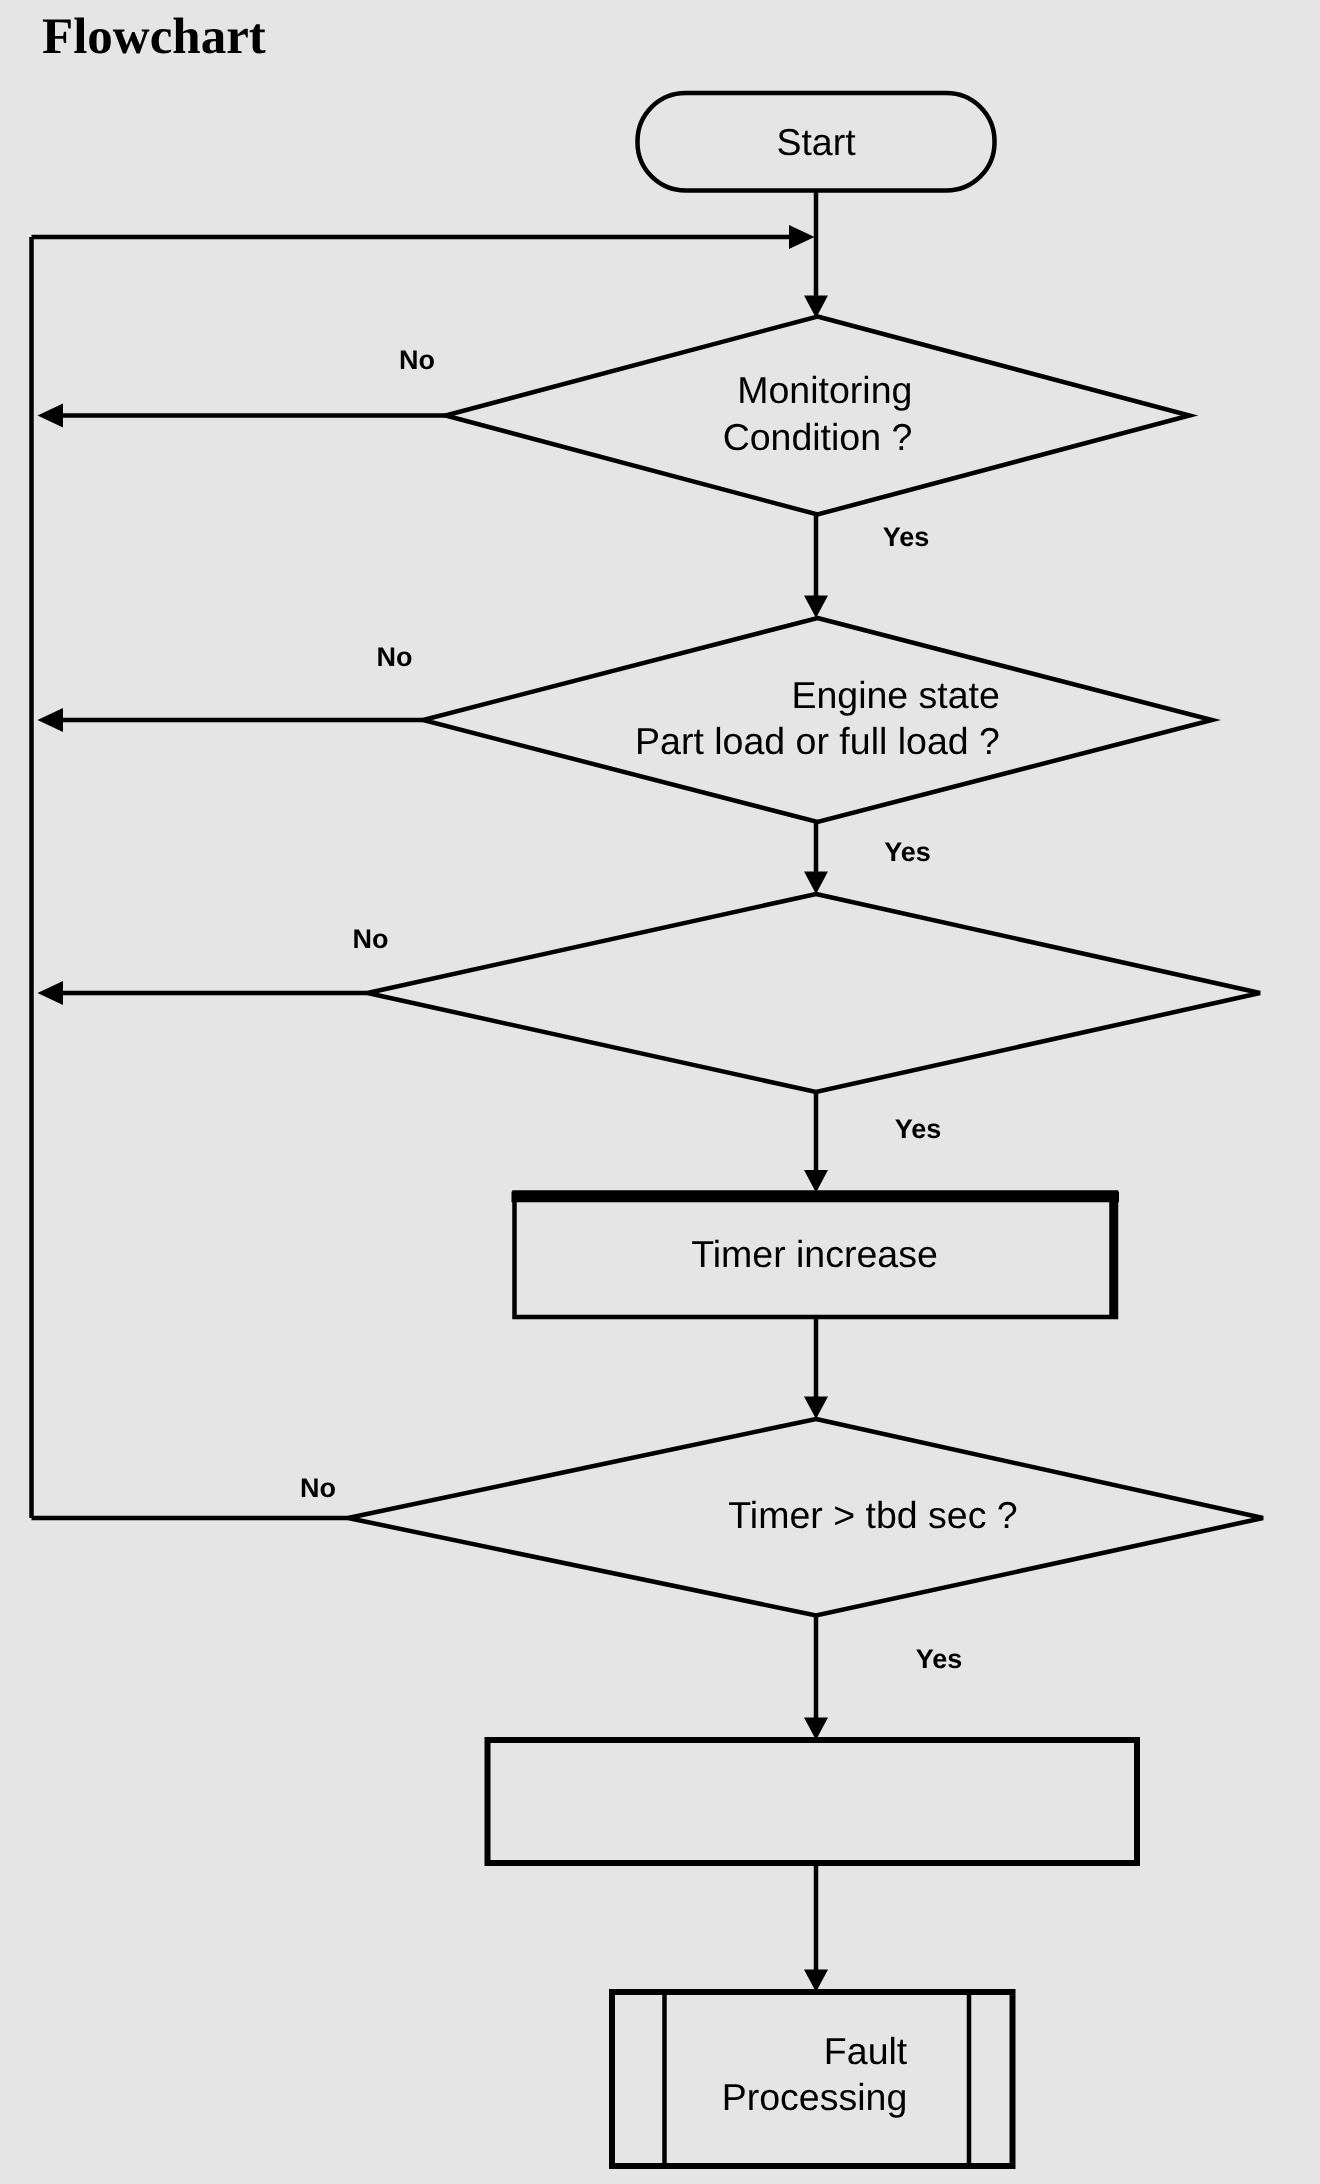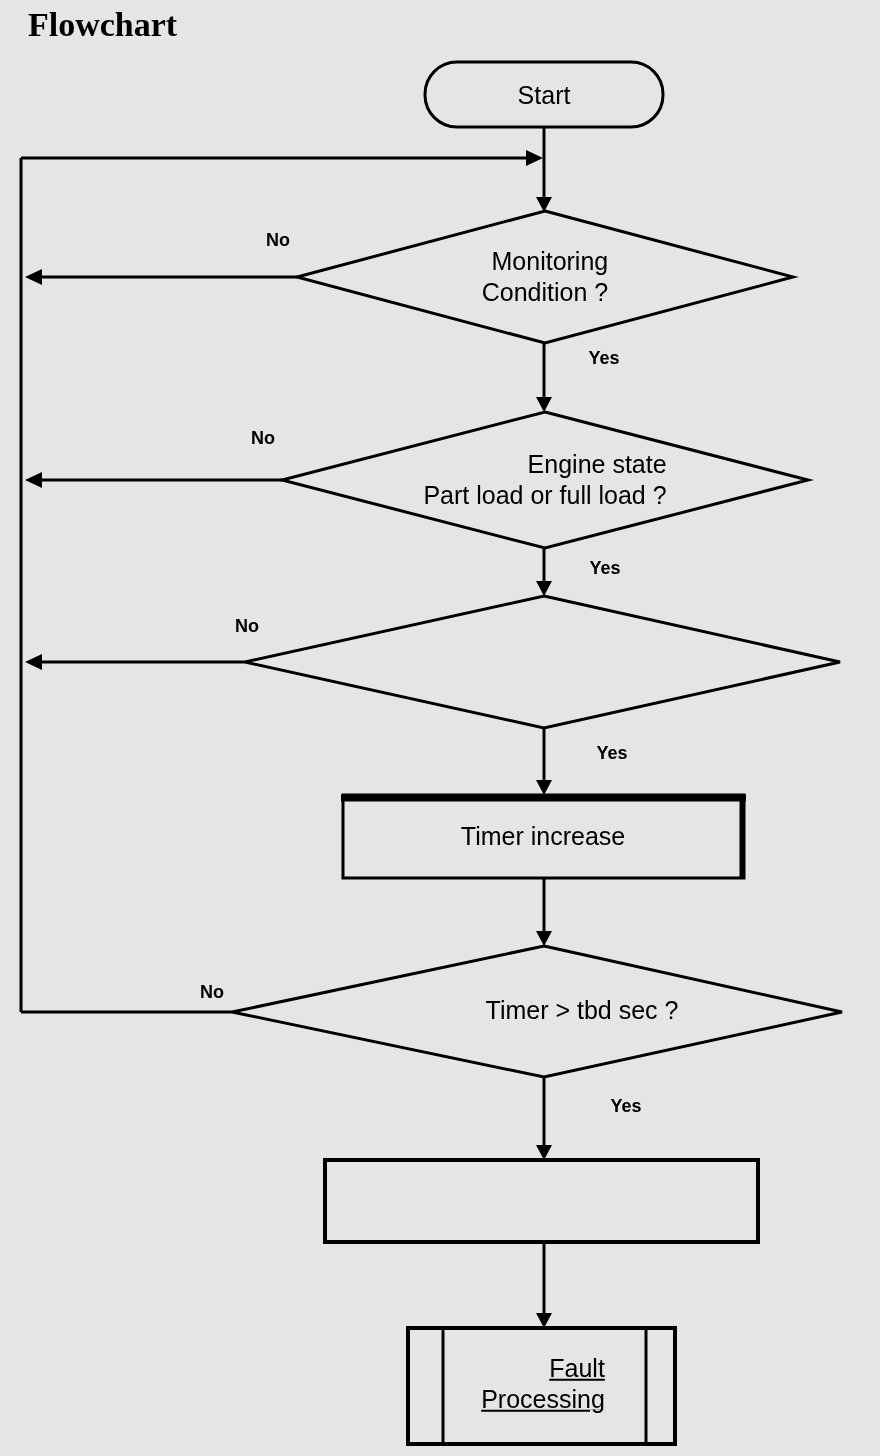--- a/index.html
+++ b/index.html
@@ -90,21 +90,21 @@
     <line x1="646" y1="1328" x2="646" y2="1444"></line>
   </svg>
 
   <div class="node-label" style="left:544px; top:96px;">Start</div>
   <div class="node-label" style="left:545px; top:277px;">Monitoring
 Condition ?</div>
   <div class="node-label" style="left:545px; top:480px;">Engine state
 Part load or full load ?</div>
   <div class="node-label" style="left:543px; top:837px;">Timer increase</div>
   <div class="node-label" style="left:543px; top:1011px;margin-left:39px;">Timer &gt; tbd sec ?</div>
-  <div class="node-label" style="left:543px; top:1384px;text-decoration:underline;">Fault
+  <div class="node-label" style="left:543px; top:1384px;">Fault
 Processing</div>
 
   <div class="edge-label" style="left:278px; top:240px;">No</div>
   <div class="edge-label" style="left:604px; top:358px;">Yes</div>
   <div class="edge-label" style="left:263px; top:438px;">No</div>
   <div class="edge-label" style="left:605px; top:568px;">Yes</div>
   <div class="edge-label" style="left:247px; top:626px;">No</div>
   <div class="edge-label" style="left:612px; top:753px;">Yes</div>
   <div class="edge-label" style="left:212px; top:992px;">No</div>
   <div class="edge-label" style="left:626px; top:1106px;">Yes</div>

